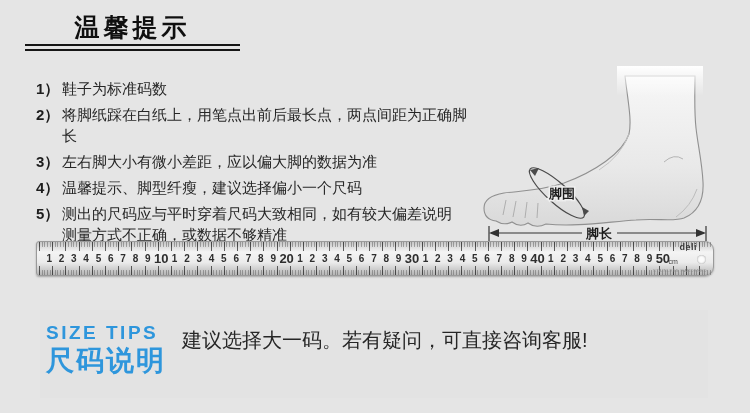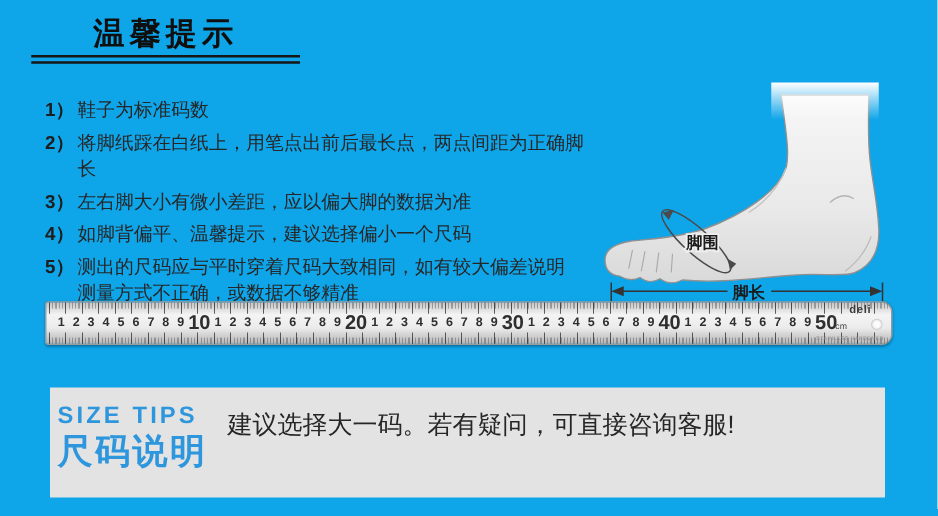--- a/index.html
+++ b/index.html
@@ -1,17 +1,17 @@
 <!DOCTYPE html>
 <html style="--accent: #2E96DC;"><head>
 <meta charset="utf-8">
 <style>
   html,body { margin:0; padding:0; background:#fff; }
   .stage {
-    position:relative; width:750px; height:413px; background:#0ea5e9; overflow:hidden;
+    position:relative; width:750px; height:413px; background:#e5e5e5; overflow:hidden;
     font-family:"Liberation Sans","DejaVu Sans",sans-serif; color:#222;
   }
 
   
   .title-block { position:absolute; left:25px; top:13px; width:215px; text-align:center; }
   .title-block .title {
     margin:0; font-size:25px; line-height:28px; font-weight:bold; color:#0f0f0f; letter-spacing:4px;
   }
   .title-rule { margin-top:3px; height:3px; border-top:2px solid #161616; border-bottom:2px solid #161616; }
 
@@ -41,21 +41,21 @@
   }
   .ruler .ticks-top { top:0; }
   .ruler .ticks-bottom { bottom:0; transform:scaleY(-1); }
   .ruler-numbers {
     position:absolute; left:6px; right:34px; top:0; bottom:0;
     display:flex; align-items:center;
   }
   .ruler-numbers span {
     flex:1; text-align:center; font-size:10px; font-weight:700; color:#2e2e2e;
   }
-  .ruler-numbers span.decade { font-size:16px; }
+  .ruler-numbers span.decade { font-size:13px; }
   .ruler-numbers .unit { flex:none; width:12px; font-size:7px; font-weight:400; color:#444; padding-top:5px; margin-left:-3px; }
   .ruler .brand {
     position:absolute; right:16px; top:1px; font-size:9px; font-weight:900; color:#3a3a3a;
     letter-spacing:.5px; line-height:9px;padding-left:44px;
   }
   .ruler .material {
     position:absolute; right:6px; bottom:2px; font-size:6px; color:#8a8a8a;
     transform:scale(.7); transform-origin:right bottom; letter-spacing:.5px;
   }
   .ruler .hole {
@@ -95,21 +95,21 @@
       </div>
       <div class="tip">
         <span class="tip-num">3）</span>
         <div class="tip-lines">
           <div>左右脚大小有微小差距，应以偏大脚的数据为准</div>
         </div>
       </div>
       <div class="tip">
         <span class="tip-num">4）</span>
         <div class="tip-lines">
-          <div>如脚背偏平、温馨提示，建议选择偏小一个尺码</div>
+          <div>温馨提示、脚型纤瘦，建议选择偏小一个尺码</div>
         </div>
       </div>
       <div class="tip">
         <span class="tip-num">5）</span>
         <div class="tip-lines">
           <div>测出的尺码应与平时穿着尺码大致相同，如有较大偏差说明</div>
           <div>测量方式不正确，或数据不够精准</div>
         </div>
       </div>
     </div>

